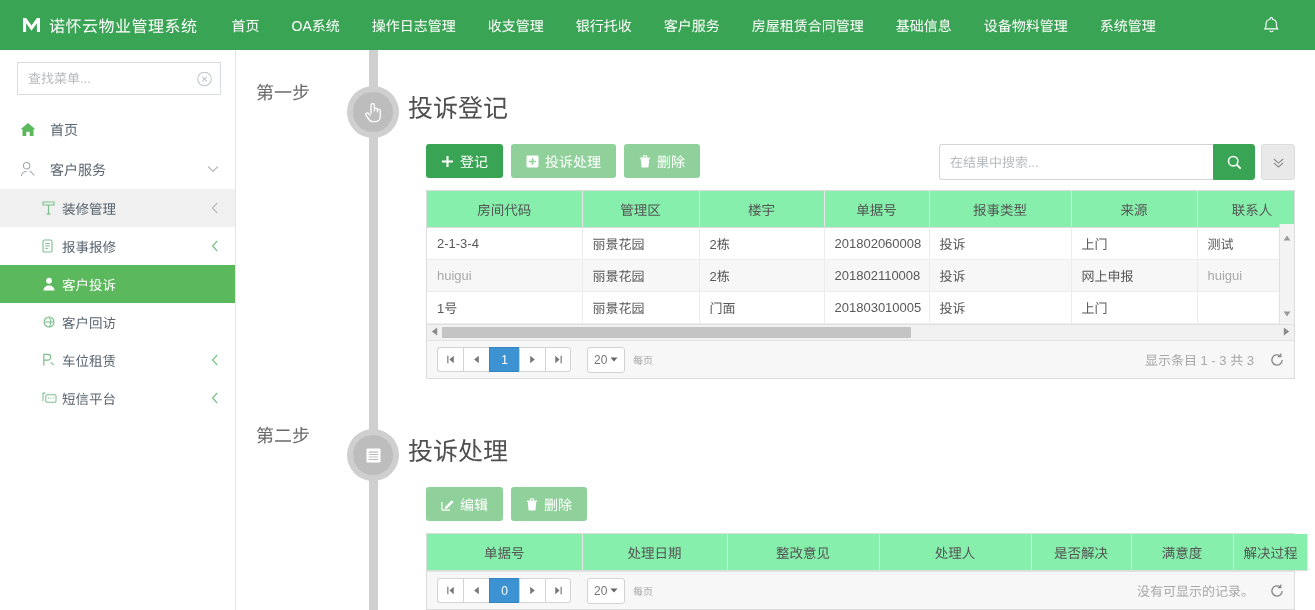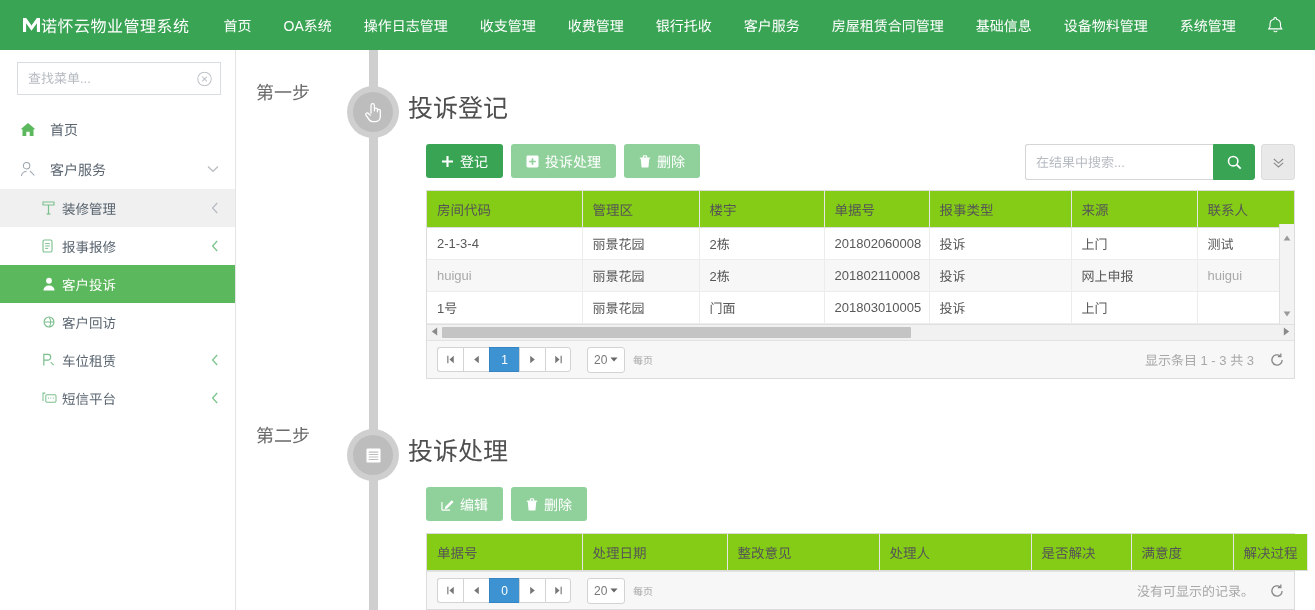--- a/index.html
+++ b/index.html
@@ -16,21 +16,21 @@
   .app { position: relative; width: 1315px; height: 610px; overflow: hidden; }
 
   
   .topnav {
     position: absolute; top: 0; left: 0; right: 0; height: 50px;
     background: #3aa455;
     display: flex; align-items: center;
     z-index: 50;
   }
   .brand {
-    display: flex; align-items: center; 
+    display: flex; align-items: center; gap: 8px;
     padding: 0 18px 0 22px;
     color: #fff; font-size: 16px; letter-spacing: .5px;
     white-space: nowrap;
   }
   .brand-logo {
     width: 19px; height: 16px; display: inline-block;
     position: relative; flex: 0 0 auto;
   }
   .brand-logo svg { display: block; }
   .nav-items { display: flex; align-items: center; height: 100%; }
@@ -152,21 +152,21 @@
   }
   .btn svg { display:block; }
   .btn.primary { background: #3aa455; }
   .btn.muted { background: #8fd09b; }
 
   .search-right {
     position: absolute; right: 0; top: 0;
     display: flex; align-items: stretch; height: 36px;
   }
   .sr-input {
-    width: 188px; height: 36px;
+    width: 274px; height: 36px;
     border: 1px solid #d5d5d5; border-right: 0;
     border-radius: 3px 0 0 3px;
     padding: 8px 10px; font-size: 13px; color: #555;
     outline: none; font-family: inherit;
   }
   .sr-input::placeholder { color: #b7bcc2; }
   .sr-btn {
     width: 42px; background: #3aa455; border: 1px solid #3aa455;
     border-radius: 0 3px 3px 0;
     display: flex; align-items: center; justify-content: center;
@@ -185,26 +185,26 @@
     background: #fff;
     width: 100%;
   }
   .grid-scroll { position: relative; overflow: hidden; }
   table.g {
     border-collapse: collapse;
     table-layout: fixed;
     width: 100%;
   }
   table.g th {
-    background: #84cc16;
+    background: #86efac;
     border-bottom: 1px solid #dcdcdc;
     border-right: 1px solid #e6e6e6;
     font-weight: normal;
     font-size: 13.5px; color: #555;
-    text-align: left;
+    text-align: center;
     padding: 8px 10px;
     height: 32px;
     white-space: nowrap; overflow: hidden;
   }
   table.g td {
     border-bottom: 1px solid #ececec;
     border-right: 1px solid #ececec;
     font-size: 13px; color: #585858;
     padding: 6px 10px;
     height: 28px;
@@ -278,21 +278,20 @@
             <path d="M1 15V1h3.2l5.3 7.6L14.8 1H18v14h-3.1V6.3L9.5 13.8 4.1 6.3V15z" fill="#ffffff"></path>
           </svg>
       </span>
       <span>诺怀云物业管理系统</span>
     </div>
     <div class="nav-items">
       <div class="nav-item">首页</div>
       <div class="nav-item">OA系统</div>
       <div class="nav-item">操作日志管理</div>
       <div class="nav-item">收支管理</div>
-      <div class="nav-item">收费管理</div>
       <div class="nav-item">银行托收</div>
       <div class="nav-item">客户服务</div>
       <div class="nav-item">房屋租赁合同管理</div>
       <div class="nav-item">基础信息</div>
       <div class="nav-item">设备物料管理</div>
       <div class="nav-item">系统管理</div>
     </div>
     <div class="nav-right">
       <div class="nav-icon">
         <svg width="15" height="17" viewBox="0 0 15 17">

